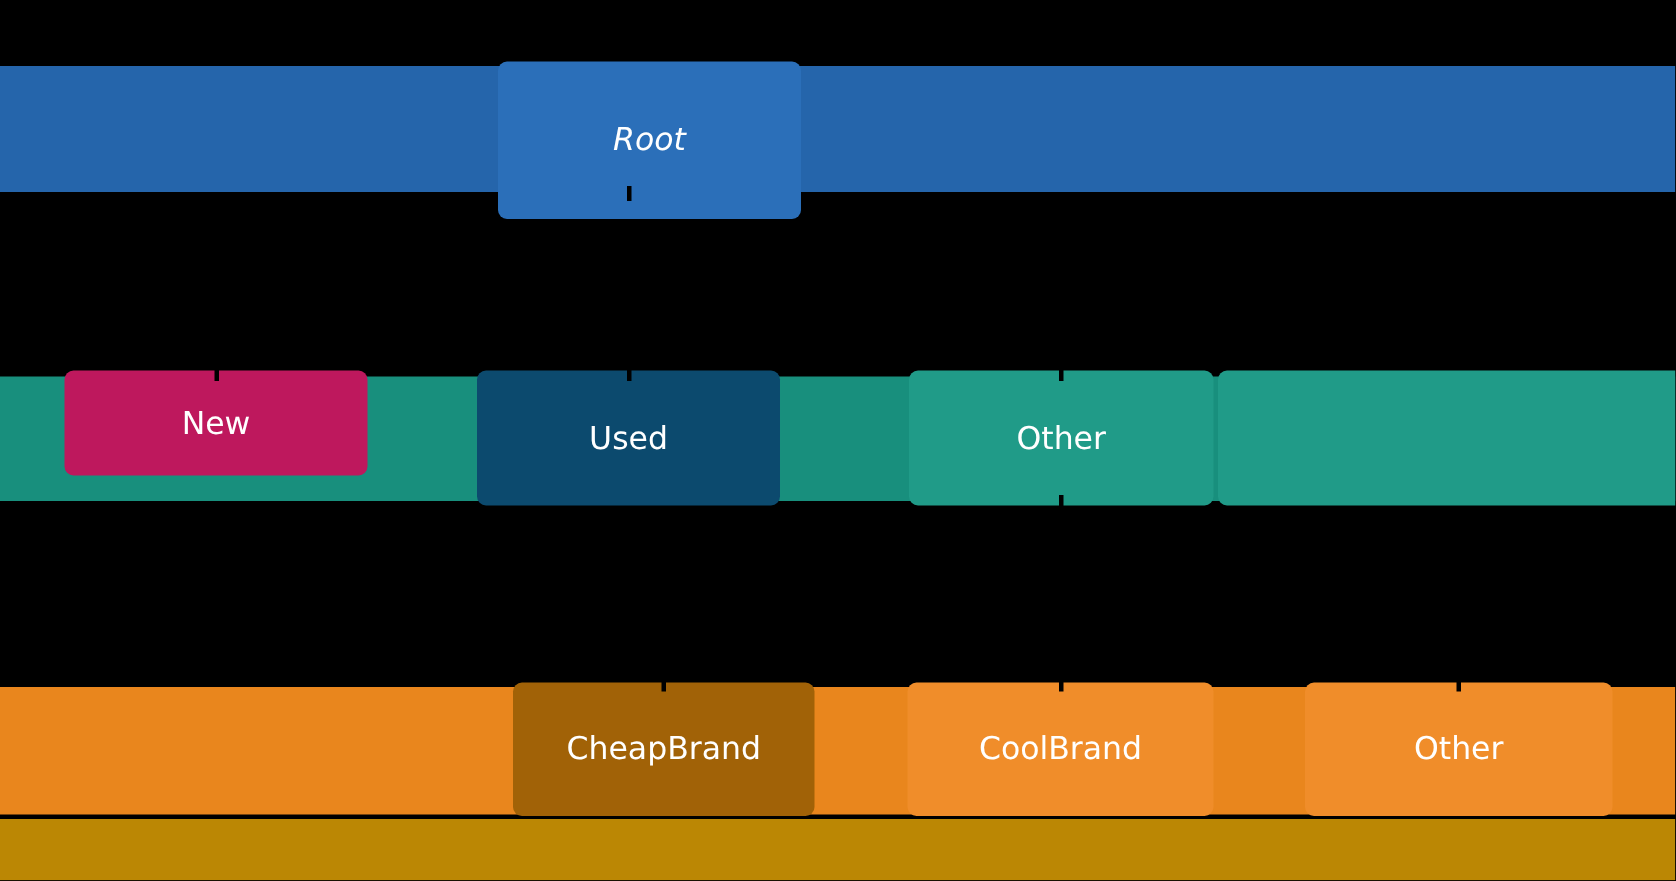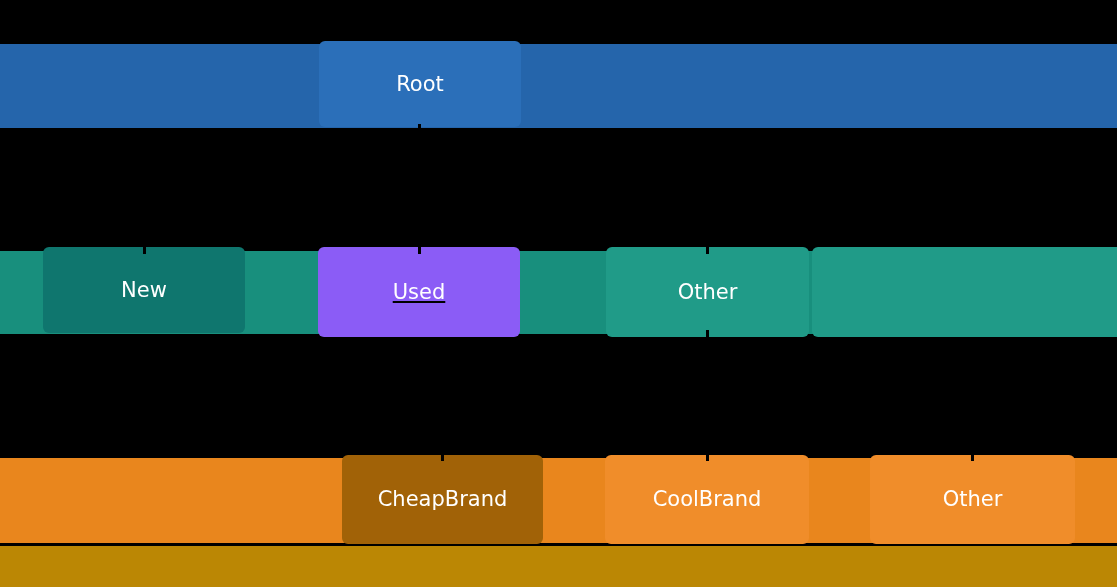--- a/index.html
+++ b/index.html
@@ -37,28 +37,28 @@
   .stub {
     position: absolute;
     background: #000000;
   }
 </style>
 </head>
 <body>
 
 <div class="canvas" style="background: rgb(0, 0, 0); width: 1117px; height: 587px;">
     <div class="bar" style="left: 0px; top: 44px; width: 1117px; height: 84px; background: rgb(37, 101, 171);"></div>
-    <div class="node" style="left: 319px; top: 41px; width: 202px; height: 86px; background: rgb(43, 111, 185);">
+    <div class="node" style="left: 332px; top: 41px; width: 202px; height: 105px; background: rgb(43, 111, 185); font-style: italic;">
       <span class="node-label" style="color: rgb(255, 255, 255);">Root</span>
     </div>
     <div class="bar" style="left: 0px; top: 251px; width: 1117px; height: 83px; background: rgb(24, 143, 125);"></div>
-    <div class="node" style="left: 43px; top: 247px; width: 202px; height: 86px; background: #0f766e;">
+    <div class="node" style="left: 43px; top: 247px; width: 202px; height: 70px; background: #be185d;">
       <span class="node-label" style="color: rgb(255, 255, 255);">New</span>
     </div>
-    <div class="node" style="left: 318px; top: 247px; width: 202px; height: 90px; background: #8b5cf6; text-decoration: underline;">
+    <div class="node" style="left: 318px; top: 247px; width: 202px; height: 90px; background: #0c4a6e;">
       <span class="node-label" style="color: rgb(255, 255, 255);">Used</span>
     </div>
     <div class="node" style="left: 606px; top: 247px; width: 203px; height: 90px; background: rgb(32, 155, 136);">
       <span class="node-label" style="color: rgb(255, 255, 255);">Other</span>
     </div>
     <div class="node" style="left: 812px; top: 247px; width: 312px; height: 90px; background: rgb(32, 155, 136);"></div>
     <div class="bar" style="left: 0px; top: 458px; width: 1117px; height: 85px; background: rgb(233, 134, 29);"></div>
     <div class="node" style="left: 342px; top: 455px; width: 201px; height: 89px; background: #a16207;">
       <span class="node-label" style="color: rgb(255, 255, 255);">CheapBrand</span>
     </div>

